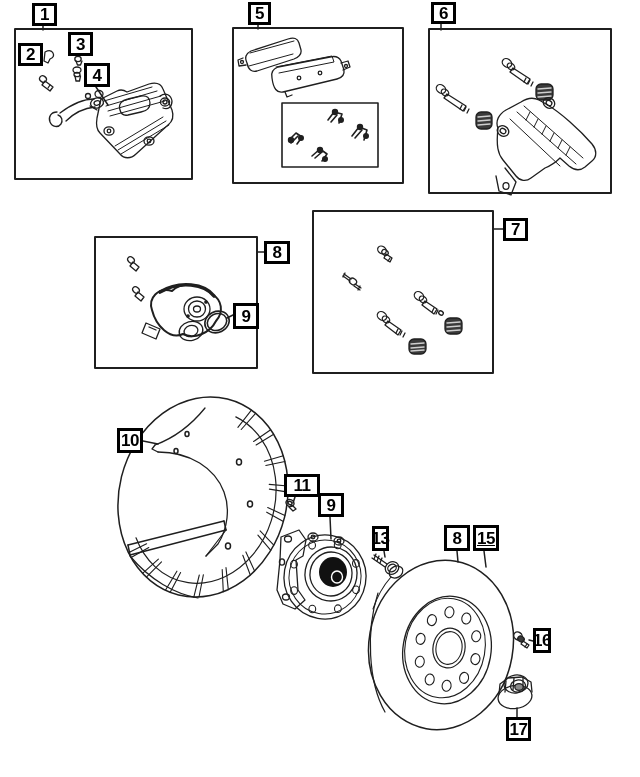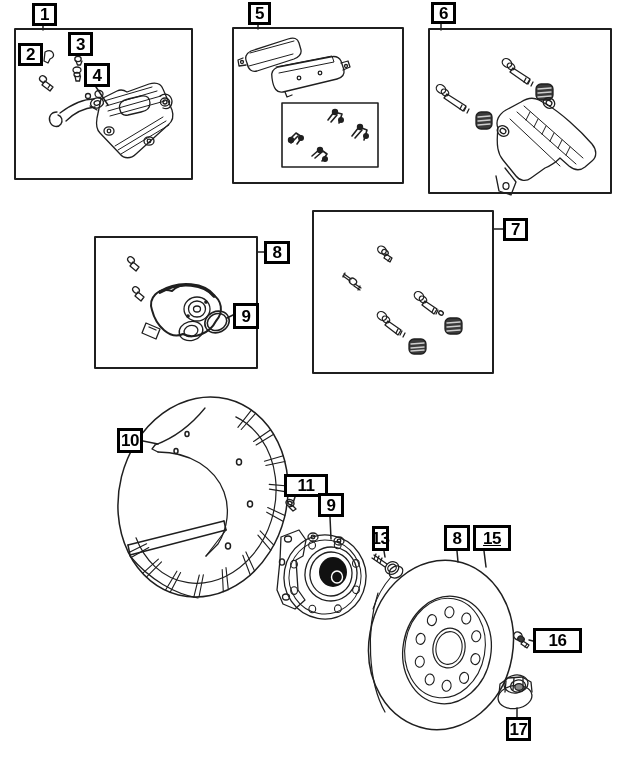--- a/index.html
+++ b/index.html
@@ -402,20 +402,20 @@
 <div class="callout" style="left: 32px; top: 3px; width: 25px; height: 23px;">1</div>
     <div class="callout" style="left: 18px; top: 43px; width: 25px; height: 23px;">2</div>
     <div class="callout" style="left: 68px; top: 32px; width: 25px; height: 24px;">3</div>
     <div class="callout" style="left: 84px; top: 63px; width: 26px; height: 24px;">4</div>
     <div class="callout" style="left: 248px; top: 2px; width: 23px; height: 23px;">5</div>
     <div class="callout" style="left: 431px; top: 2px; width: 25px; height: 22px;">6</div>
     <div class="callout" style="left: 503px; top: 218px; width: 25px; height: 23px;">7</div>
     <div class="callout" style="left: 264px; top: 241px; width: 26px; height: 23px;">8</div>
     <div class="callout" style="left: 233px; top: 303px; width: 26px; height: 26px;">9</div>
     <div class="callout" style="left: 117px; top: 428px; width: 26px; height: 25px;">10</div>
-    <div class="callout" style="left: 284px; top: 474px; width: 44px; height: 23px;">11</div>
+    <div class="callout" style="left: 284px; top: 474px; width: 36px; height: 23px;">11</div>
     <div class="callout" style="left: 318px; top: 493px; width: 26px; height: 24px;">9</div>
     <div class="callout" style="left: 372px; top: 526px; width: 17px; height: 25px;">13</div>
     <div class="callout" style="left: 444px; top: 525px; width: 26px; height: 26px;">8</div>
-    <div class="callout" style="left: 473px; top: 525px; width: 38px; height: 26px; text-decoration: underline;">15</div>
-    <div class="callout" style="left: 533px; top: 628px; width: 49px; height: 25px;">16</div>
+    <div class="callout" style="left: 473px; top: 525px; width: 26px; height: 26px; text-decoration: underline;">15</div>
+    <div class="callout" style="left: 533px; top: 628px; width: 18px; height: 25px;">16</div>
     <div class="callout" style="left: 506px; top: 717px; width: 25px; height: 24px; text-align: center;">17</div>
   </div>
 
 </body></html>

